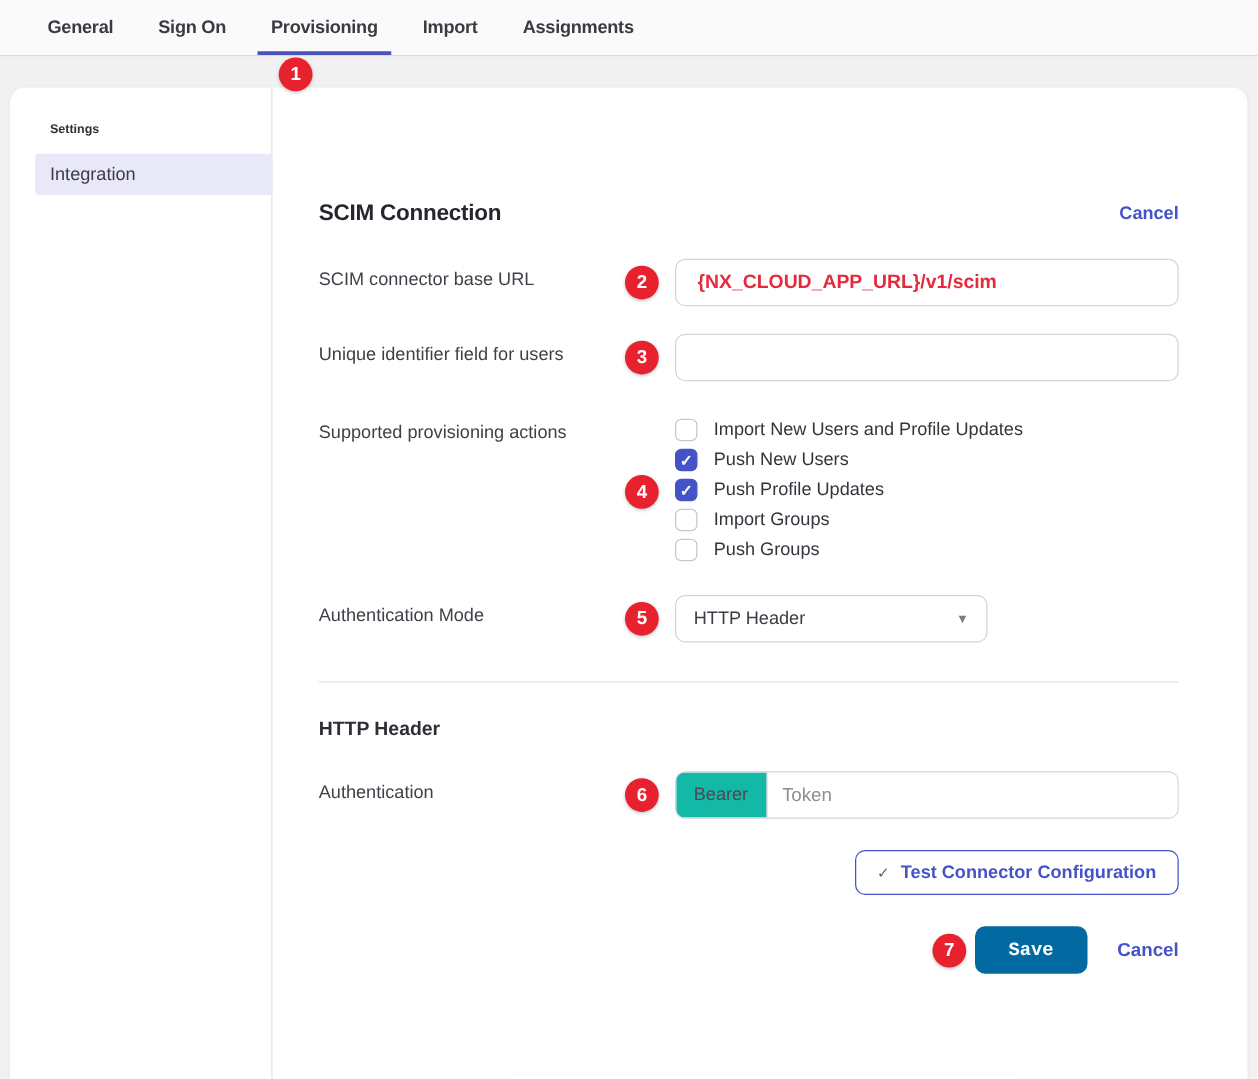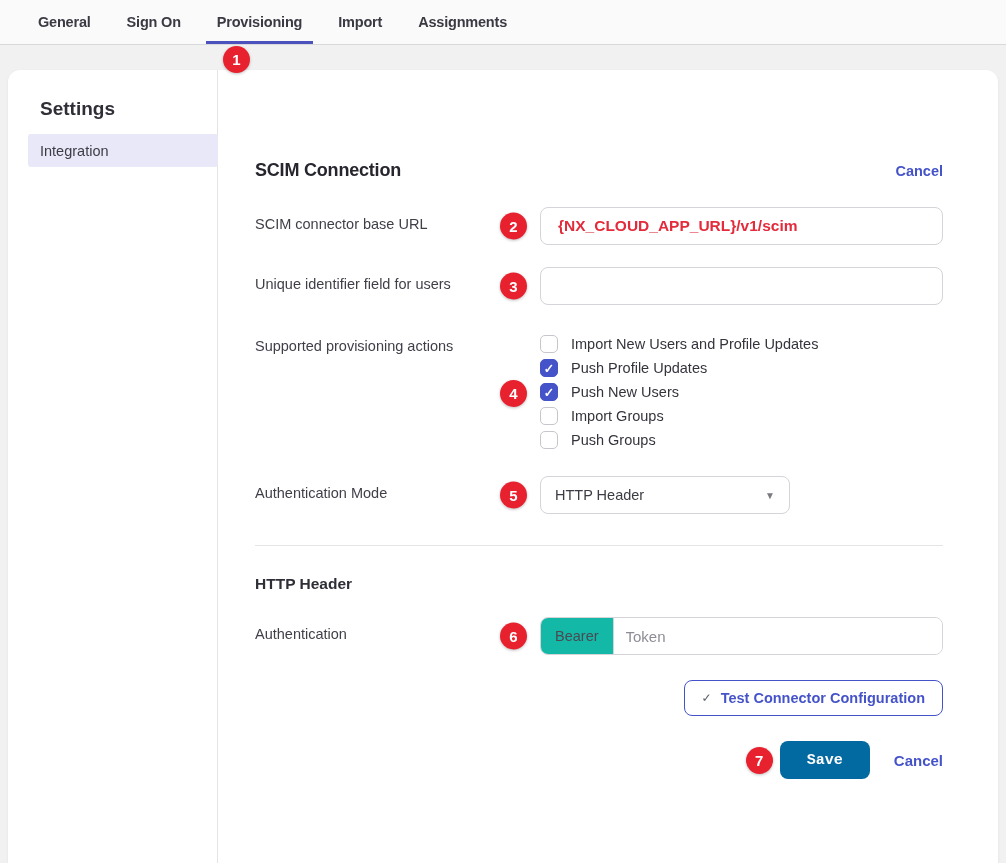--- a/index.html
+++ b/index.html
@@ -68,21 +68,21 @@
 
   
   .sidebar {
     width: 210px;
     flex-shrink: 0;
     border-right: 1px solid #e4e4e7;
     padding-top: 28px;
   }
   .sidebar-heading {
     margin-left: 32px;
-    font-size: 19px;
+    font-size: 10px;
     font-weight: 700;
     color: #2f2f38;
   }
   .sidebar-item {
     margin: 14px 0 0 20px;
     width: 190px;
     height: 33px;
     display: flex;
     align-items: center;
     padding-left: 12px;
@@ -272,25 +272,25 @@
     <div class="form-row row-actions">
       <div class="row-label">Supported provisioning actions</div>
       <div class="row-control checkbox-list">
         <div class="badge badge-ctl">4</div>
         <div class="checkbox-row">
           <span class="checkbox"></span>
           <span class="checkbox-label">Import New Users and Profile Updates</span>
         </div>
         <div class="checkbox-row">
           <span class="checkbox checked"></span>
+          <span class="checkbox-label">Push New Users</span>
+        </div>
+        <div class="checkbox-row">
+          <span class="checkbox checked"></span>
           <span class="checkbox-label">Push Profile Updates</span>
-        </div>
-        <div class="checkbox-row">
-          <span class="checkbox checked"></span>
-          <span class="checkbox-label">Push New Users</span>
         </div>
         <div class="checkbox-row">
           <span class="checkbox"></span>
           <span class="checkbox-label">Import Groups</span>
         </div>
         <div class="checkbox-row">
           <span class="checkbox"></span>
           <span class="checkbox-label">Push Groups</span>
         </div>
       </div>

